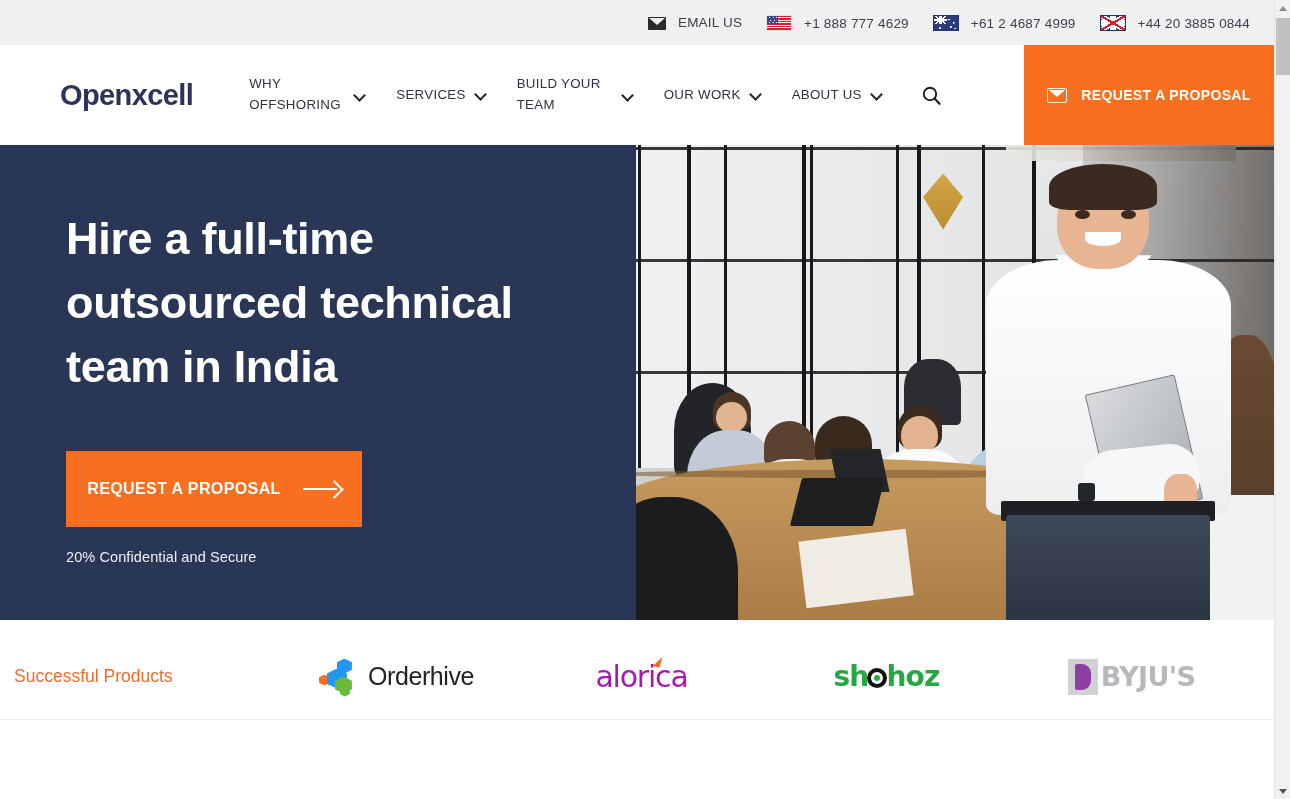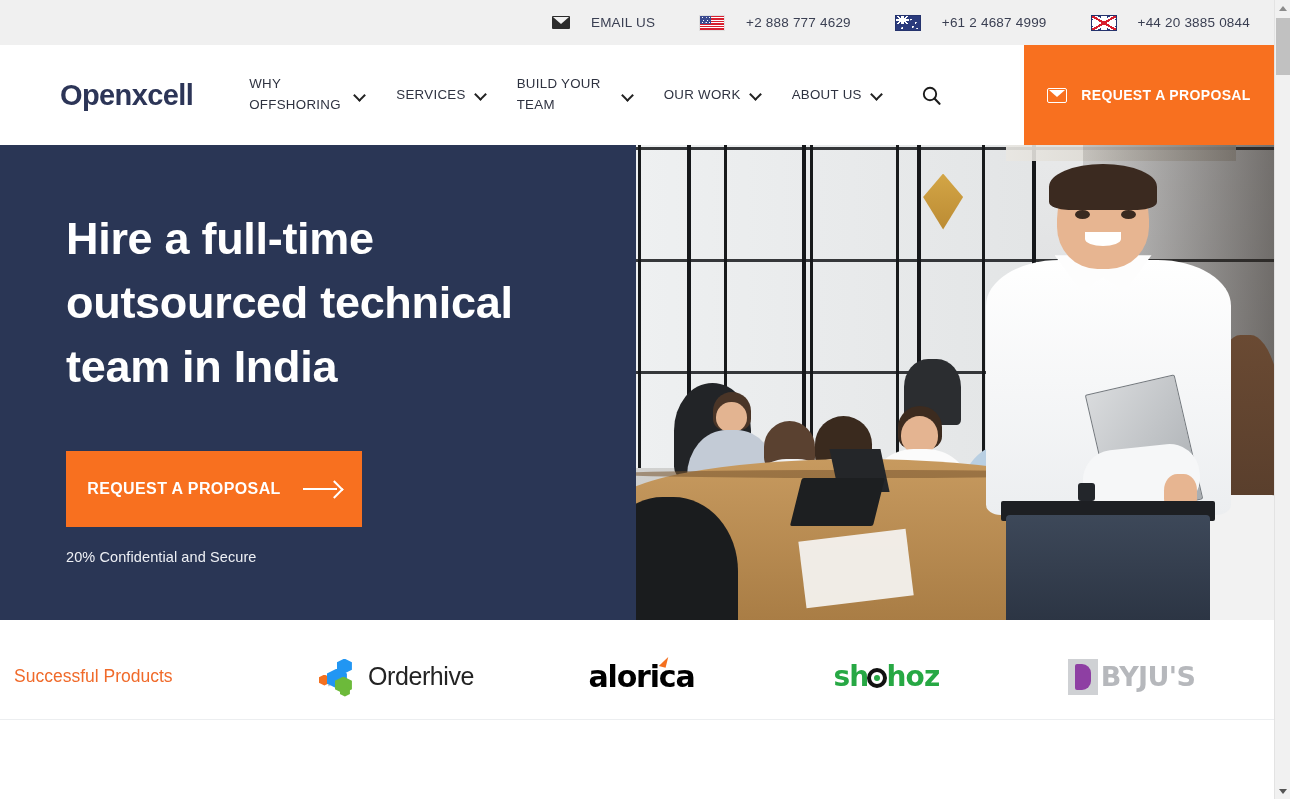--- a/index.html
+++ b/index.html
@@ -27,23 +27,23 @@
     height: 45px;
     background: #f0f0f0;
     display: flex;
     align-items: center;
     justify-content: flex-end;
     padding-right: 24px;
     gap: 0px;
   }
   .topitem {
     display: flex;
-    align-items: center;
-    gap: 21px;
-    margin-left: 44px;
+    align-items: flex-end;
+    gap: 12px;
+    margin-left: 24px;
     font-size: 13.5px;
     color: #3a3f52;
     letter-spacing: .2px;
     white-space: nowrap;
     cursor: pointer;
   }
   .env-dark {
     width: 18px; height: 13px;
     background: #2b2b2b;
     position: relative;
@@ -455,21 +455,21 @@
   .hex-g { width: 17px; height: 17px; background:#6cba3a; left: 16px; top: 20px;
            clip-path: polygon(50% 0,100% 25%,100% 75%,50% 100%,0 75%,0 25%); }
   .hex-g2 { width: 10px; height: 10px; background:#6cba3a; left: 21px; top: 30px;
            clip-path: polygon(50% 0,100% 25%,100% 75%,50% 100%,0 75%,0 25%); }
   .hex-o { width: 11px; height: 11px; background:#f4701f; left: 0px; top: 18px;
            clip-path: polygon(50% 0,100% 25%,100% 75%,50% 100%,0 75%,0 25%); }
   .oh-line { position:absolute; background:#c3c9cd; height:1.6px; }
   .oh-txt { font-size: 25px; color:#232323; letter-spacing:-.4px; font-weight:500; }
 
   
-  .alorica { font-size: 30px; font-weight: 700; color:#000000; letter-spacing:-1.2px;
+  .alorica { font-size: 30px; font-weight: 400; color:#a21caf; letter-spacing:-1.2px;
              position:relative; font-family:"DejaVu Sans", sans-serif; }
   .alorica .tick { position:absolute; right: 27px; top: -3px; width: 0; height:0;
     border-left: 7px solid transparent; border-bottom: 11px solid #f4701f;
     transform: rotate(14deg); }
 
   
   .shohoz { font-size: 28px; font-weight: 800; color:#27a844; letter-spacing:-.8px;
             position:relative; font-family:"DejaVu Sans", sans-serif; }
   .shohoz .ring { display:inline-block; width: 20px; height: 20px; border-radius:50%;
     border: 4px solid #111; position:relative; vertical-align:-2px; margin:0 -1px; }
@@ -539,21 +539,21 @@
       <div class="topitem">
         <span class="env-dark"></span>
         <span>EMAIL US</span>
       </div>
 
       <div class="topitem">
         <span class="flag flag-us">
           <span class="stripes"></span>
             <span class="canton"></span>
         </span>
-        <span>+2 888 777 4629</span>
+        <span>+1 888 777 4629</span>
       </div>
 
       <div class="topitem">
         <span class="flag flag-au">
           <span class="uj"></span>
             <span class="stars"></span>
         </span>
         <span>+61 2 4687 4999</span>
       </div>
 

